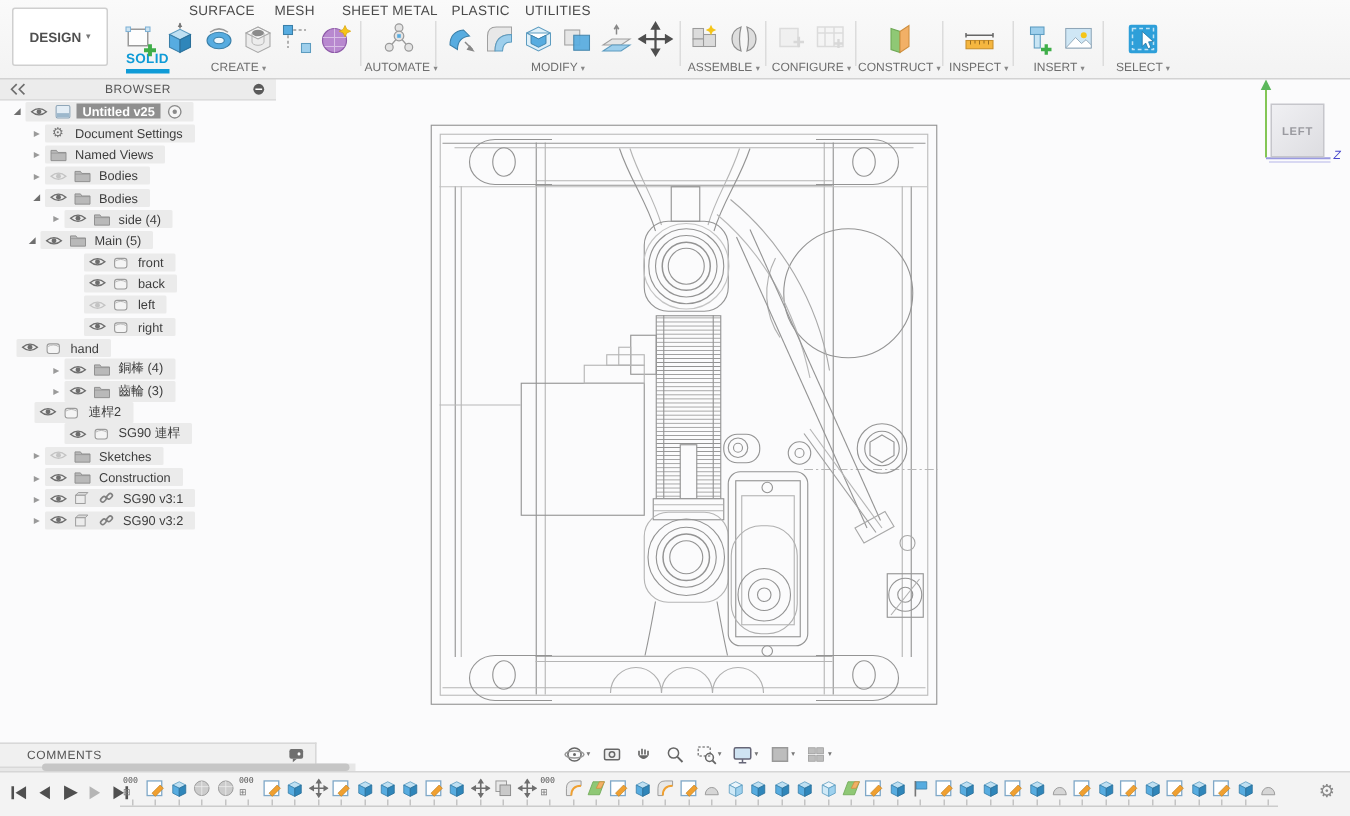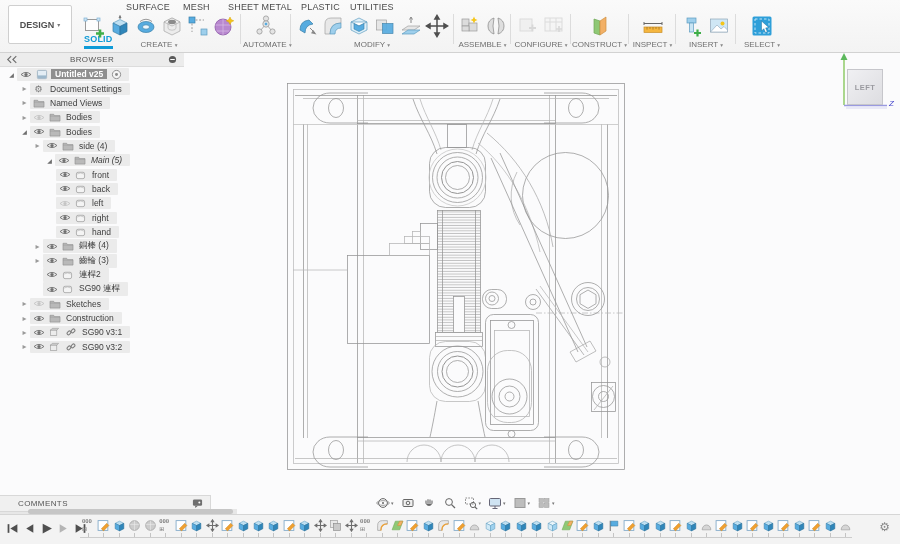--- a/index.html
+++ b/index.html
@@ -564,21 +564,21 @@
           </span>
           <span class="bicon">
             <svg viewBox="0 0 13 11" width="12" height="10">
               <path d="M1,2.5 h4 l1,1.5 h6 v6 h-11 z" fill="#b9b9b9" stroke="#8f8f8f" stroke-width=".7"></path>
               <path d="M1,4.5 h11" stroke="#8f8f8f" stroke-width=".5"></path>
             </svg>
           </span>
           <span class="lbl">side (4)</span>
         </span>
       </div>
-      <div class="brow" style="padding-left: 44px; font-style: italic;">
+      <div class="brow" style="padding-left: 16px;">
         <span class="exp o g">◢</span>
         <span class="strip">
           <span class="bicon">
             <svg viewBox="0 0 13 10" width="12" height="9">
               <path d="M1,5 Q6.5,.3 12,5 Q6.5,9.7 1,5 Z" fill="none" stroke="#6e6e6e"></path>
               <circle cx="6.5" cy="5" r="1.8" fill="#6e6e6e"></circle>
             </svg>
           </span>
           <span class="bicon">
             <svg viewBox="0 0 13 11" width="12" height="10">
@@ -654,21 +654,21 @@
           </span>
           <span class="bicon">
             <svg viewBox="0 0 12 11" width="11" height="10">
               <rect x="1.5" y="2.5" width="9" height="7" rx="1.8" fill="#f4f4f4" stroke="#9a9a9a" stroke-width=".8"></rect>
               <path d="M2,4.5 Q6,2 10,4.5" fill="none" stroke="#b5b5b5" stroke-width=".7"></path>
             </svg>
           </span>
           <span class="lbl">right</span>
         </span>
       </div>
-      <div class="brow" style="padding-left: 45px;">
+      <div class="brow" style="">
         <span class="exp"></span>
         <span class="strip">
           <span class="bicon">
             <svg viewBox="0 0 13 10" width="12" height="9">
               <path d="M1,5 Q6.5,.3 12,5 Q6.5,9.7 1,5 Z" fill="none" stroke="#6e6e6e"></path>
               <circle cx="6.5" cy="5" r="1.8" fill="#6e6e6e"></circle>
             </svg>
           </span>
           <span class="bicon">
             <svg viewBox="0 0 12 11" width="11" height="10">
@@ -708,21 +708,21 @@
           </span>
           <span class="bicon">
             <svg viewBox="0 0 13 11" width="12" height="10">
               <path d="M1,2.5 h4 l1,1.5 h6 v6 h-11 z" fill="#b9b9b9" stroke="#8f8f8f" stroke-width=".7"></path>
               <path d="M1,4.5 h11" stroke="#8f8f8f" stroke-width=".5"></path>
             </svg>
           </span>
           <span class="lbl">齒輪 (3)</span>
         </span>
       </div>
-      <div class="brow" style="padding-left: 32px;">
+      <div class="brow" style="padding-left: 12px;">
         <span class="exp"></span>
         <span class="strip">
           <span class="bicon">
             <svg viewBox="0 0 13 10" width="12" height="9">
               <path d="M1,5 Q6.5,.3 12,5 Q6.5,9.7 1,5 Z" fill="none" stroke="#6e6e6e"></path>
               <circle cx="6.5" cy="5" r="1.8" fill="#6e6e6e"></circle>
             </svg>
           </span>
           <span class="bicon">
             <svg viewBox="0 0 12 11" width="11" height="10">

